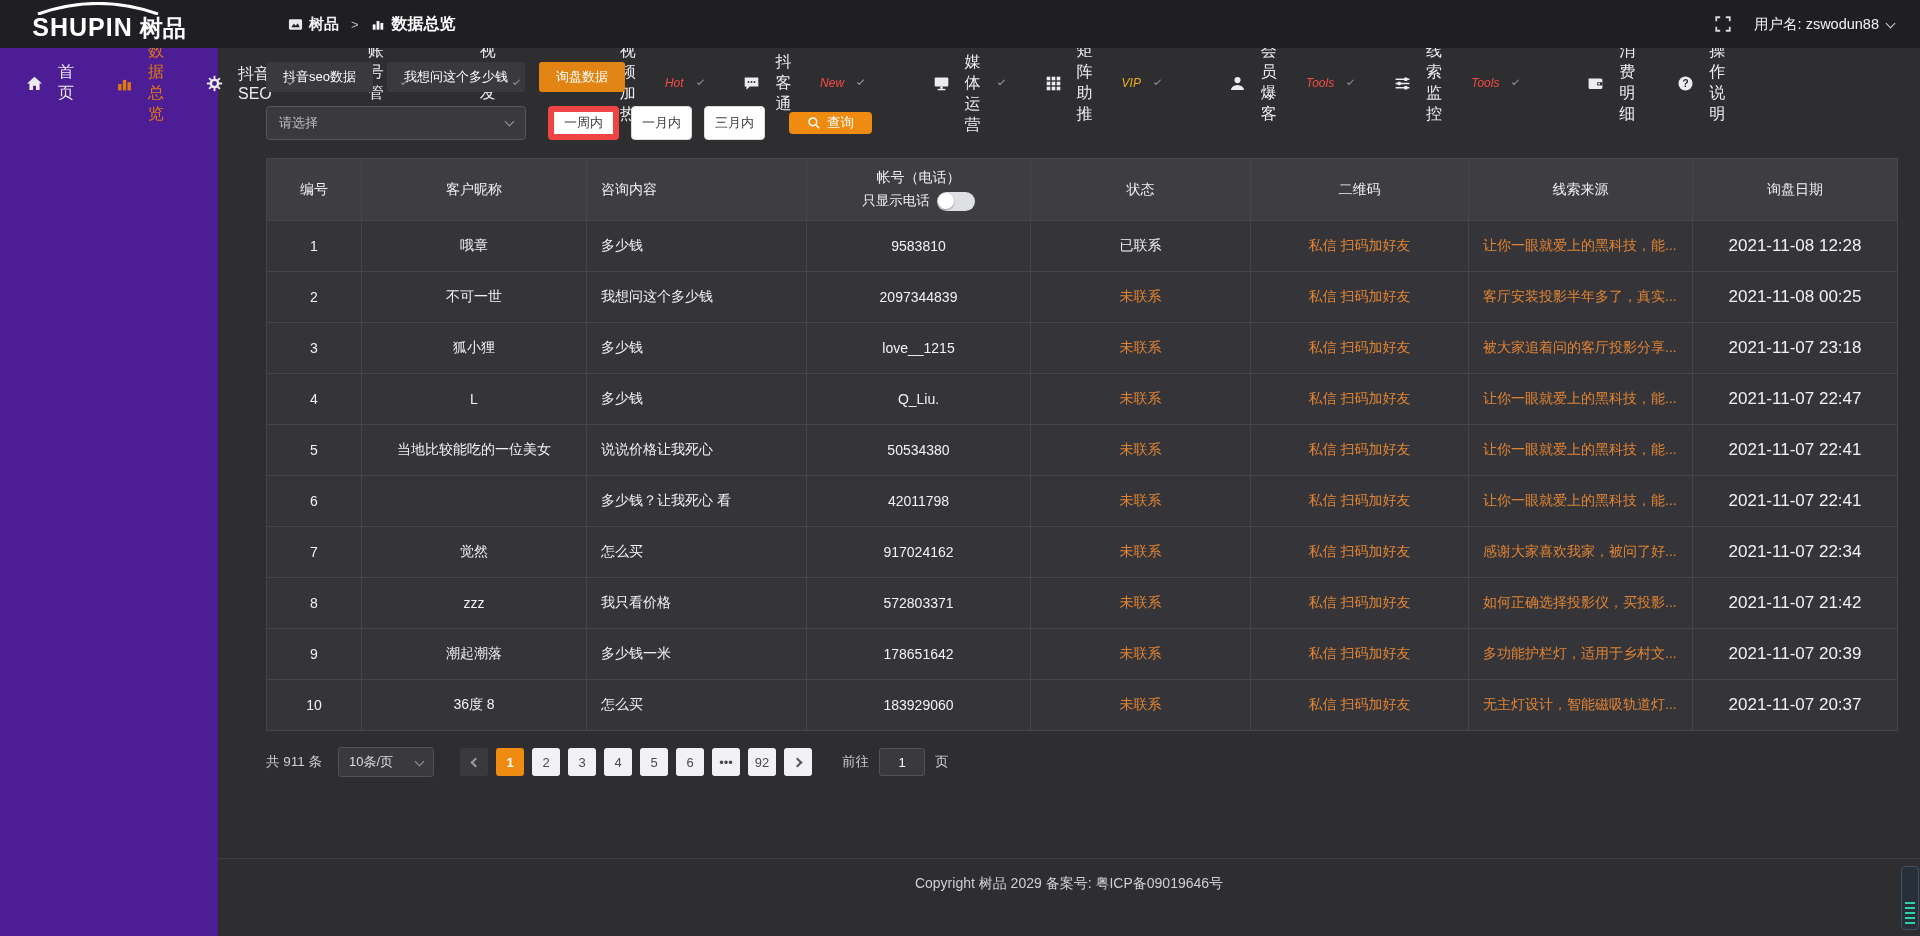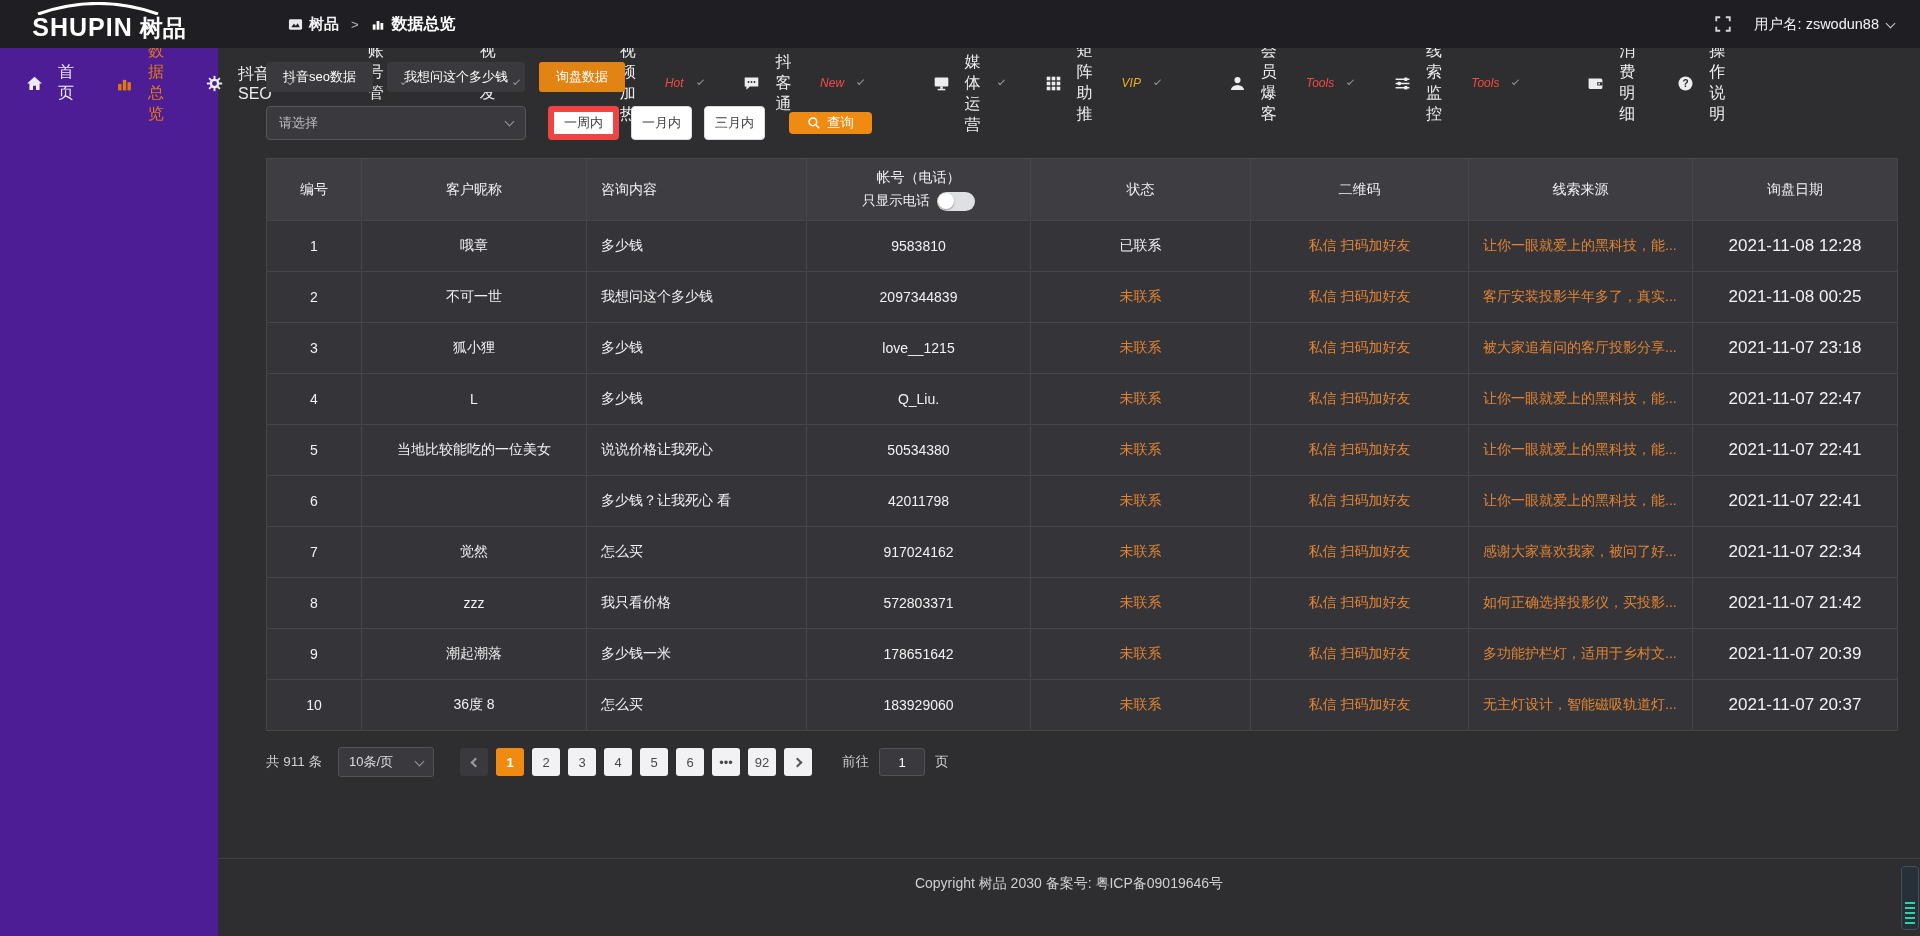--- a/index.html
+++ b/index.html
@@ -493,20 +493,20 @@
           <span class="ar r"></span>
         </button>
       <div class="goto">
         <span>前往</span>
         <input type="text" value="1" style="">
         <span>页</span>
       </div>
     </div>
 
     <footer class="footer">
-      <span>Copyright 树品 2030 备案号: 粤ICP备09019646号</span>
+      <span>Copyright 树品 2029 备案号: 粤ICP备09019646号</span>
     </footer>
   </div>
 </div>
 
 <div class="fwidget">
   <div class="lines"></div>
 </div>
 
 </body></html>

